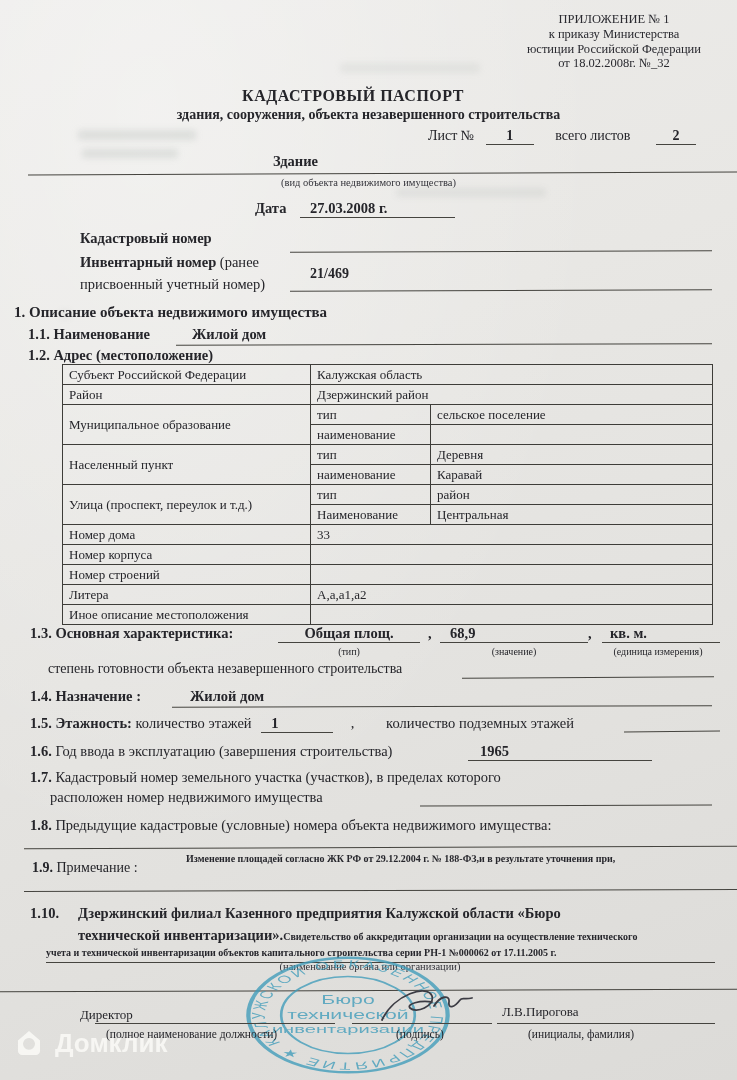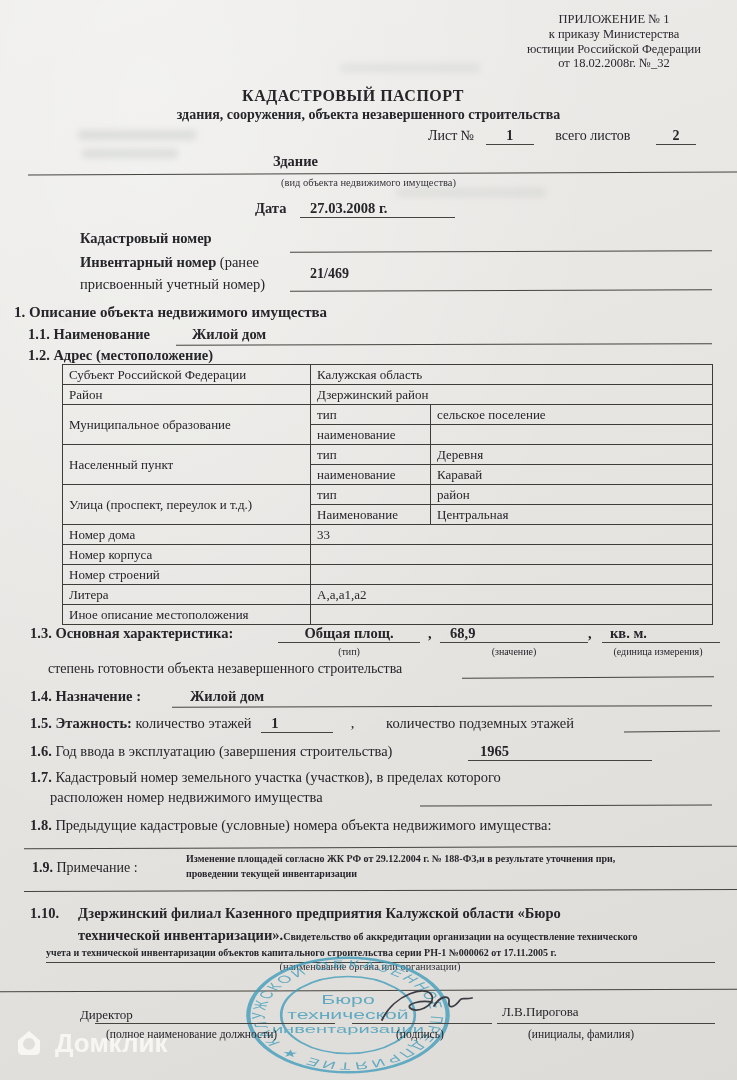--- a/index.html
+++ b/index.html
@@ -196,21 +196,20 @@
     <span>Предыдущие кадастровые (условные) номера объекта недвижимого имущества:</span>
   </div>
 
   <div class="rule" style="left:24px;top:847px;right:0;transform:rotate(-0.2deg);"></div>
   <div class="abs fs14" style="left:32px;top:860px;">
     <span class="b">1.9.</span>
     <span>Примечание :</span>
   </div>
   <div class="abs note-small" style="left:186px;top:852px;width:540px;">
     <div>Изменение площадей согласно ЖК РФ от 29.12.2004 г. № 188-ФЗ,и в результате  уточнения при,</div>
-    <div>проведении текущей инвентаризации</div>
   </div>
   <div class="rule" style="left:24px;top:890px;right:0;transform:rotate(-0.15deg);"></div>
 
   <div class="abs b fs145" style="left:30px;top:905px;">1.10.</div>
   <div class="abs b fs145" style="left:78px;top:905px;">Дзержинский филиал Казенного предприятия Калужской области «Бюро</div>
   <div class="abs" style="left:78px;top:926px;">
     <span class="b fs145">технической инвентаризации».</span><span class="note-small">Свидетельство об аккредитации организации на осуществление технического</span>
   </div>
   <div class="abs note-small" style="left:46px;top:946px;right:22px;border-bottom:1.3px solid #45443f;padding-bottom:1px;">учета и технической инвентаризации объектов капитального строительства серии РН-1 №000062 от 17.11.2005 г.</div>
   <div class="abs small c" style="left:180px;top:961px;width:380px;">(наименование органа или организации)</div>

